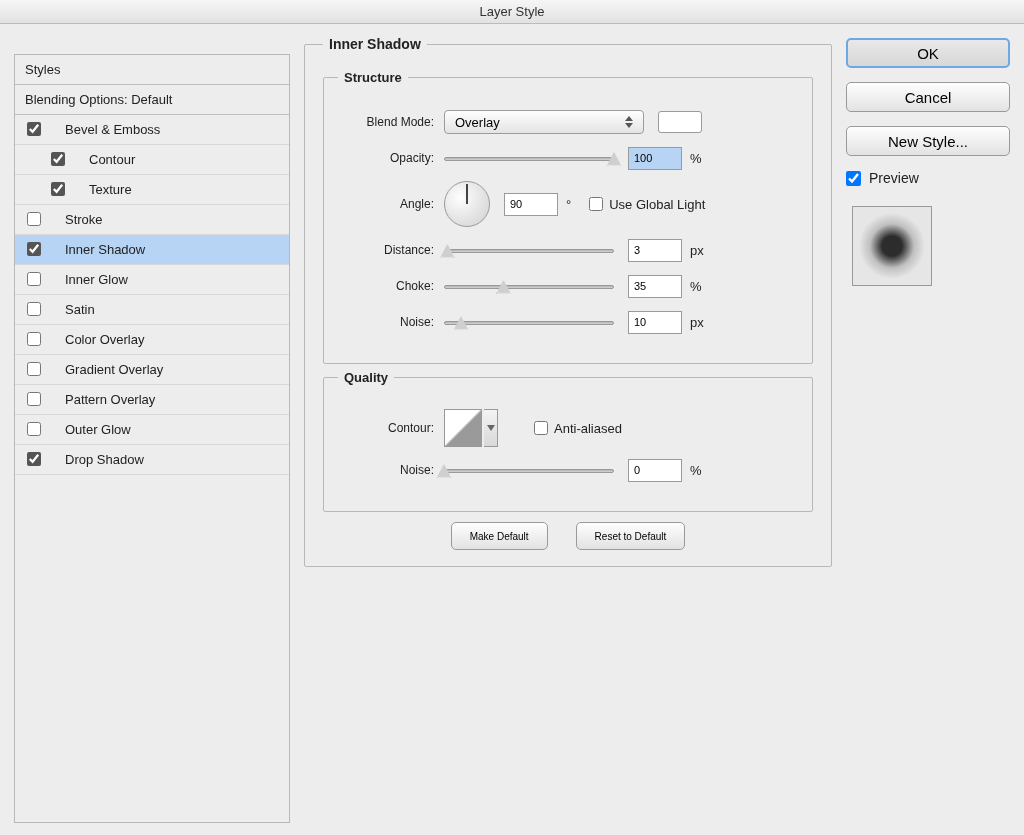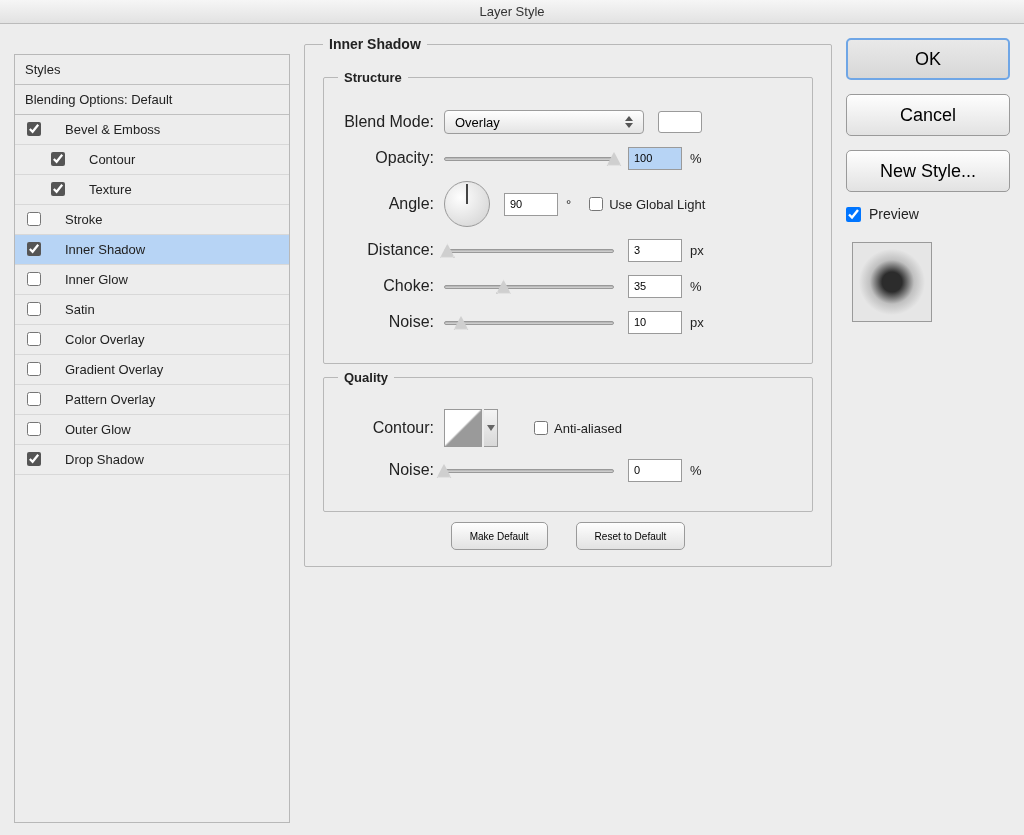--- a/index.html
+++ b/index.html
@@ -98,21 +98,21 @@
 .field-row {
   display: flex;
   align-items: center;
   margin: 10px 0;
   min-height: 26px;
 }
 .field-row .lbl {
   width: 106px;
   text-align: right;
   padding-right: 10px;
-  font-size: 16px;
+  font-size: 12px;
 }
 .slider-track {
   position: relative;
   width: 170px;
   height: 20px;
   margin-right: 14px;
 }
 .slider-track .track {
   position: absolute;
   top: 9px; left: 0; right: 0;
@@ -267,22 +267,22 @@
 
 .right-panel {
   width: 164px;
   display: flex;
   flex-direction: column;
   gap: 14px;
   padding-top: 2px;
 }
 .right-panel .macbtn {
   width: 100%;
-  height: 42px;
-  font-size: 18px;
+  height: 30px;
+  font-size: 15px;
 }
 .macbtn.default {
   background: linear-gradient(#e9e9e9,#d7d7d7);
   border: 2px solid #6fa6e6;
   font-weight: 400;
 }
 .preview-check {
   display: flex; align-items: center; gap: 8px;
   font-size: 14px;
 }

